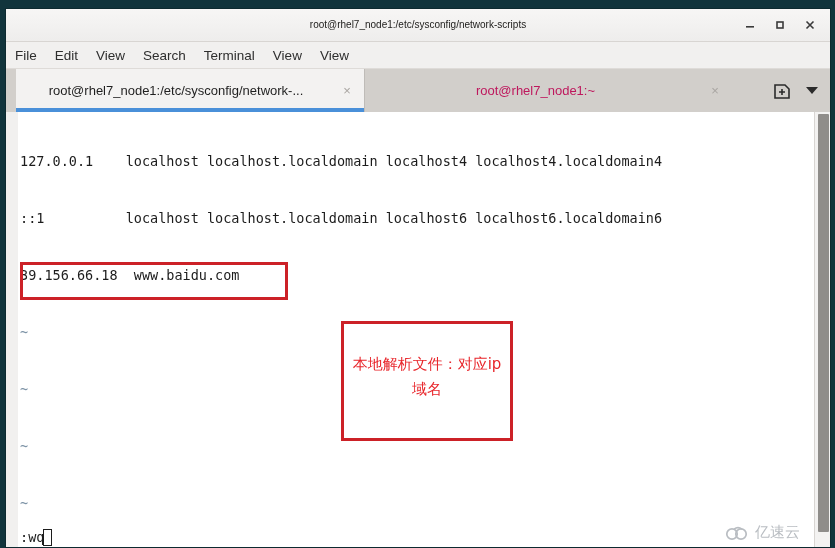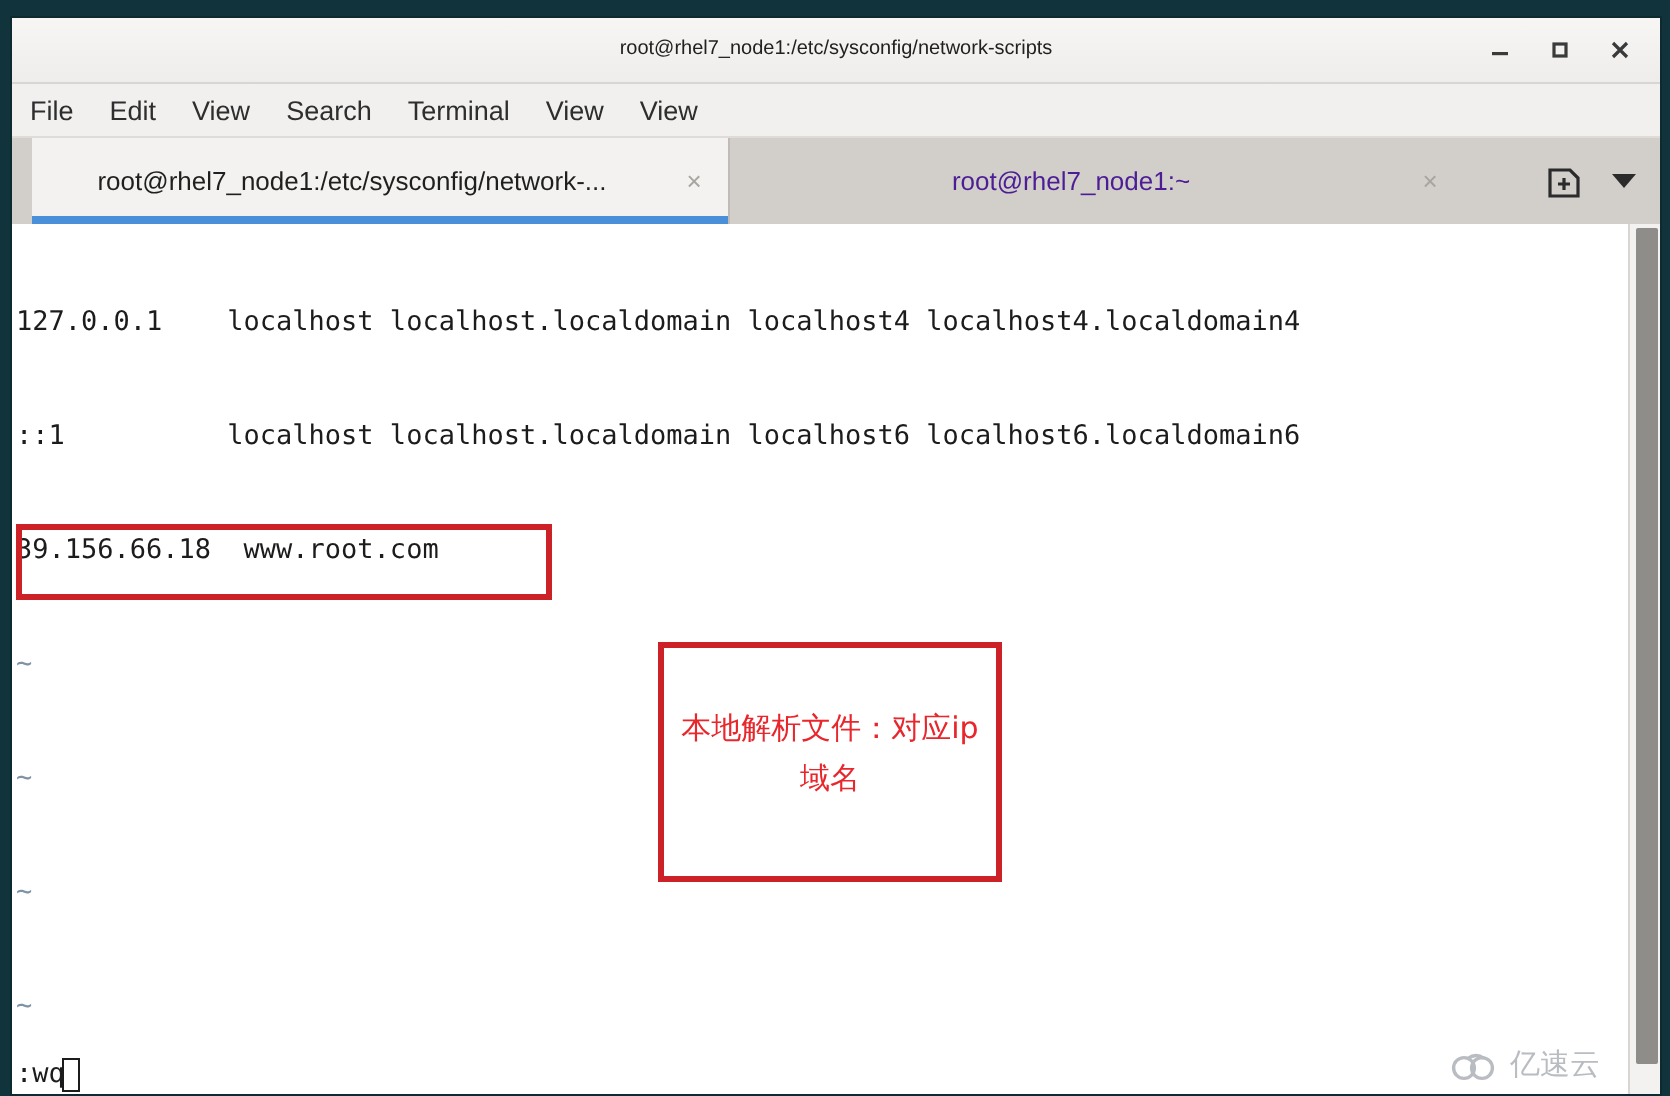--- a/index.html
+++ b/index.html
@@ -123,21 +123,21 @@
     flex: 1;
     text-align: center;
     font-size: 13px;
     padding: 0 10px;
     white-space: nowrap;
     overflow: hidden;
     text-overflow: ellipsis;
     font-family: "Liberation Sans", sans-serif;
   }
   .tab.active .tab-label { color: #1f1f1f; }
-  .tab.inactive .tab-label { color: #4c1d95; padding-left: 12px; }
+  .tab.inactive .tab-label { color: #be185d; padding-left: 12px; }
   .tab-close {
     width: 22px;
     text-align: center;
     font-size: 13px;
     color: #a8a5a1;
     padding-right: 6px;
   }
   .tab-tools {
     flex: 1;
     display: flex;
@@ -155,20 +155,21 @@
     border-right: 6px solid transparent;
     border-top: 7px solid #2b2b2b;
   }
 
   
   .terminal {
     position: relative;
     height: 436px;
     background: #ffffff;
     overflow: hidden;
+    margin-left: 12px;
   }
   .term-view {
     position: absolute;
     left: 0; top: 0;
     right: 16px;
     bottom: 0;
     background: #ffffff;
     overflow: hidden;
   }
   .term-lines {
@@ -336,21 +337,21 @@
         <span class="chevron-icon"></span>
       </div>
     </div>
 
     <div class="terminal">
       <div class="term-view">
 
         <div class="term-lines">
           <div class="term-line">127.0.0.1    localhost localhost.localdomain localhost4 localhost4.localdomain4</div>
           <div class="term-line">::1          localhost localhost.localdomain localhost6 localhost6.localdomain6</div>
-          <div class="term-line">39.156.66.18  www.root.com</div>
+          <div class="term-line">39.156.66.18  www.baidu.com</div>
           <div class="term-line tilde">~</div>
           <div class="term-line tilde">~</div>
           <div class="term-line tilde">~</div>
           <div class="term-line tilde">~</div>
           
           
           
           
           
           

